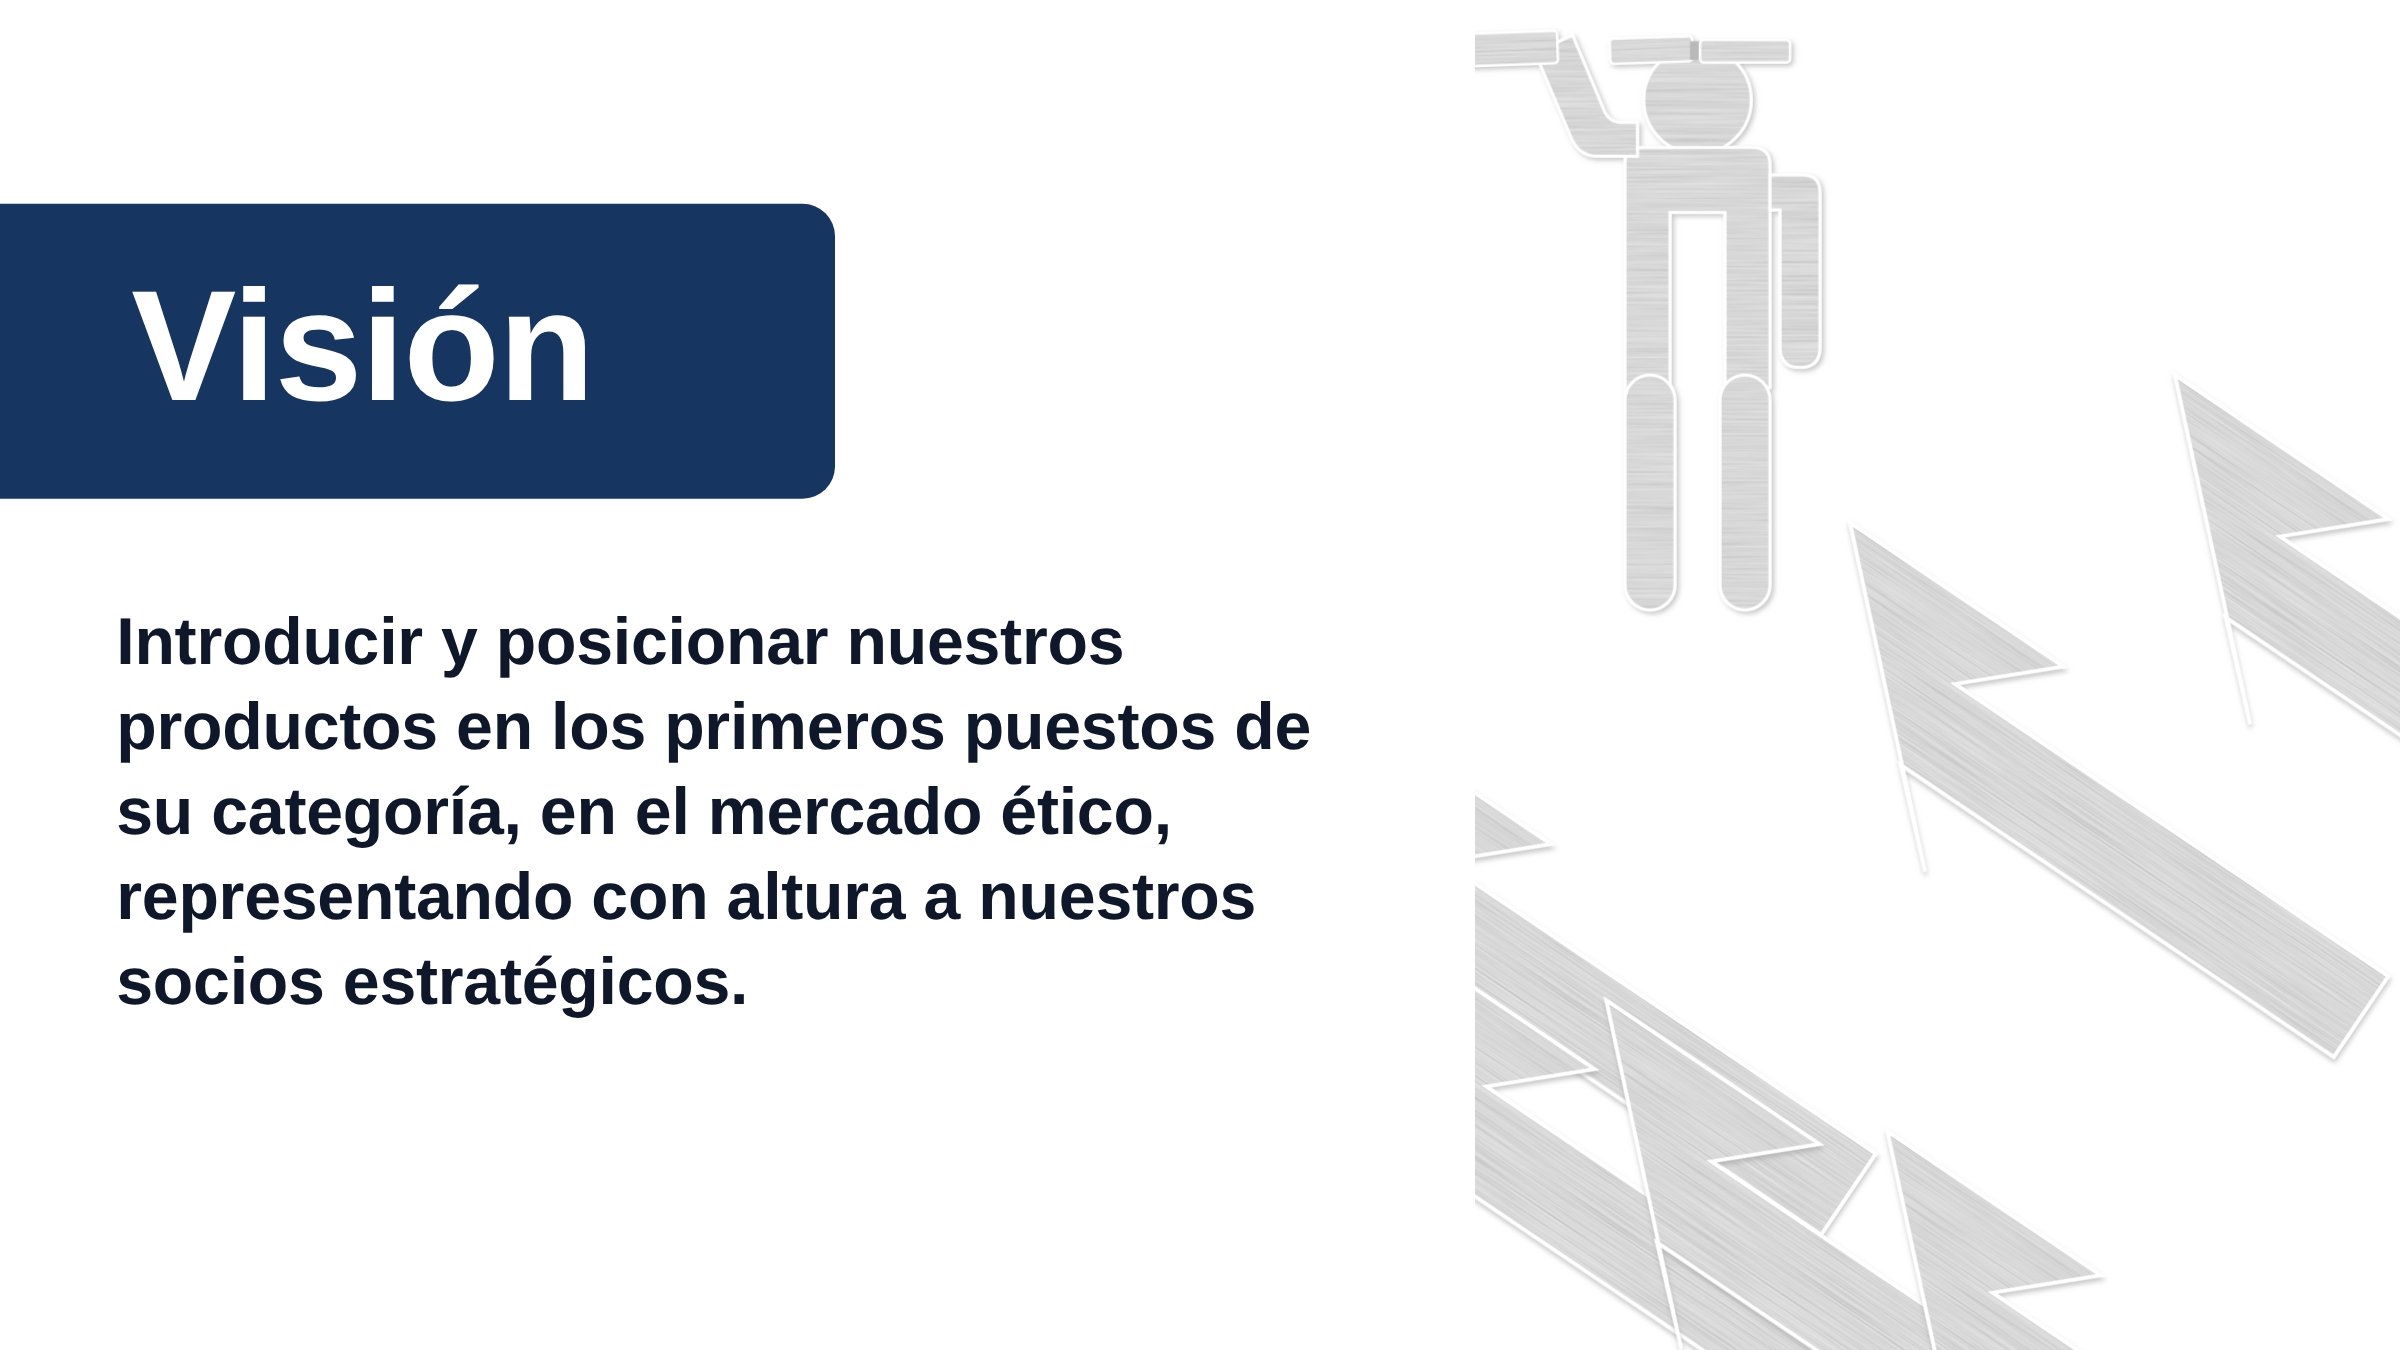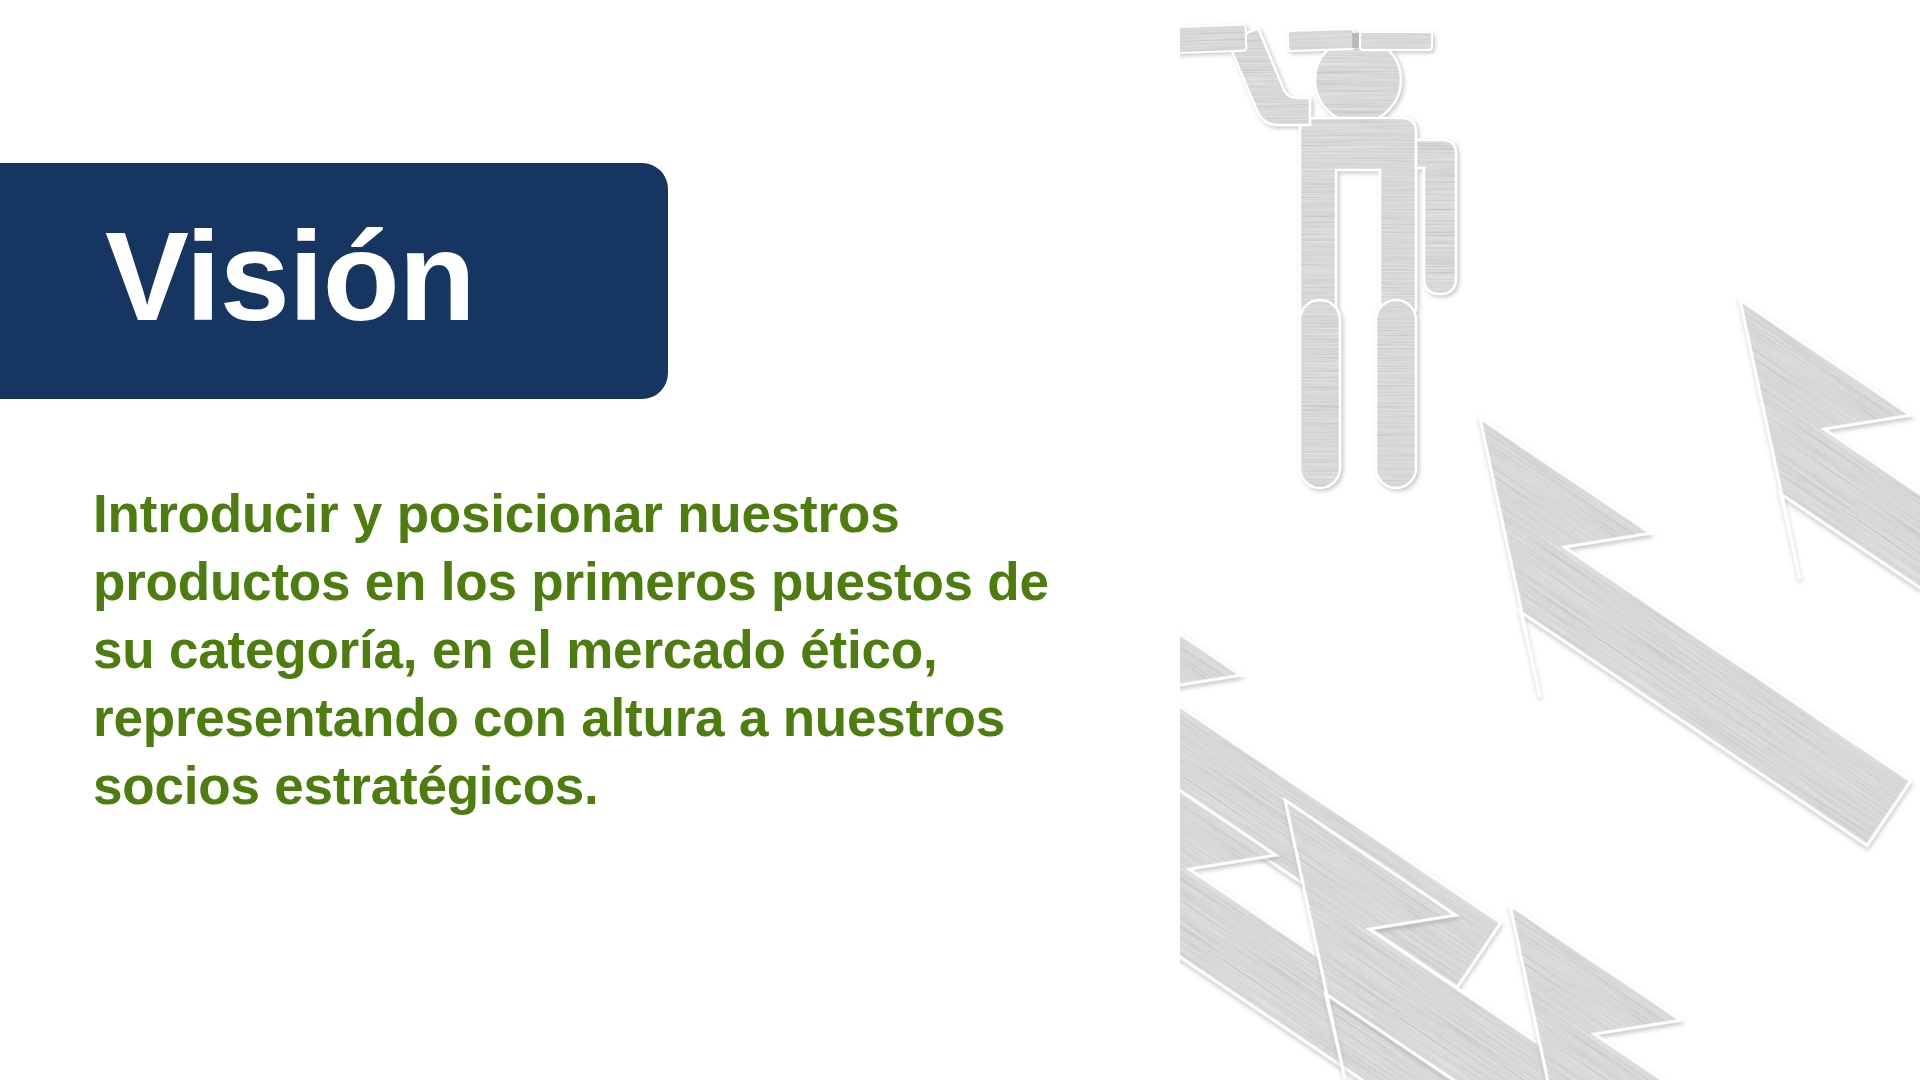--- a/index.html
+++ b/index.html
@@ -49,21 +49,21 @@
     white-space: nowrap;
     transform: translateY(-4px);
   }
 
   
   #body-text {
     position: absolute;
     left: 93px;
     top: 480px;
     width: 1000px;
-    color: #4d7c0f;
+    color: #0f172a;
     font-family: "Liberation Sans", sans-serif;
     font-weight: bold;
     font-size: 53px;
     line-height: 68px;
     letter-spacing: -0.2px;
     white-space: pre-line;
   }
 
   
   #illustration {

